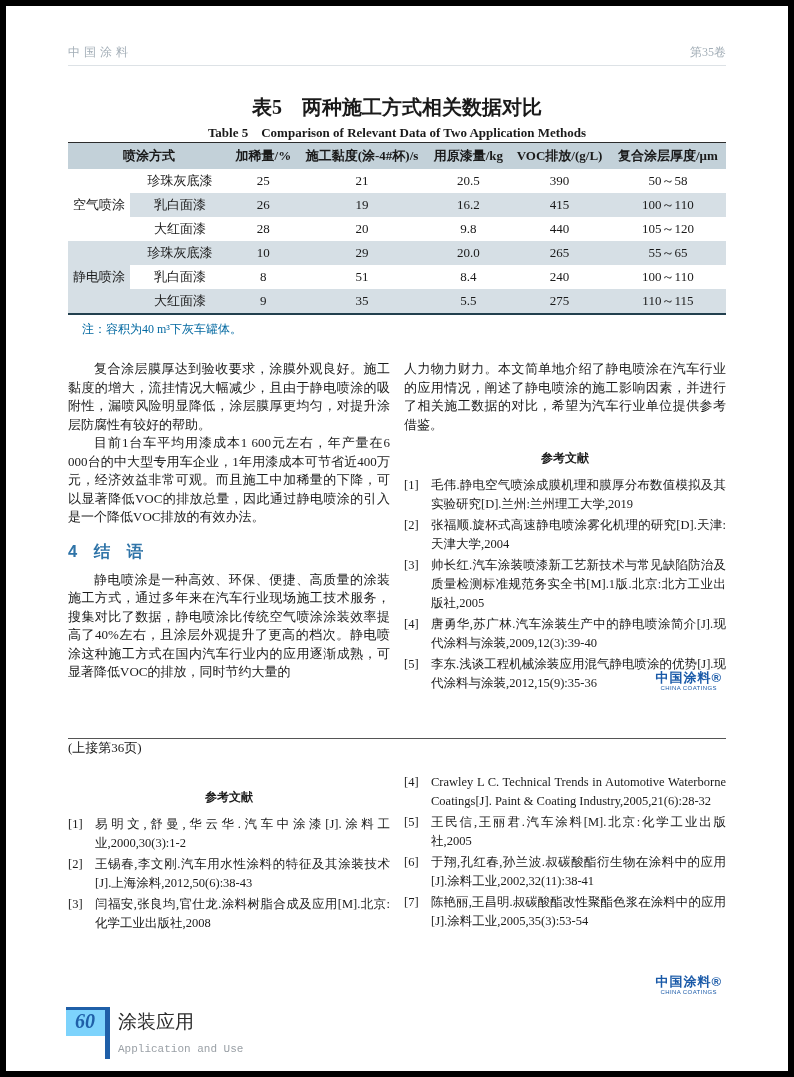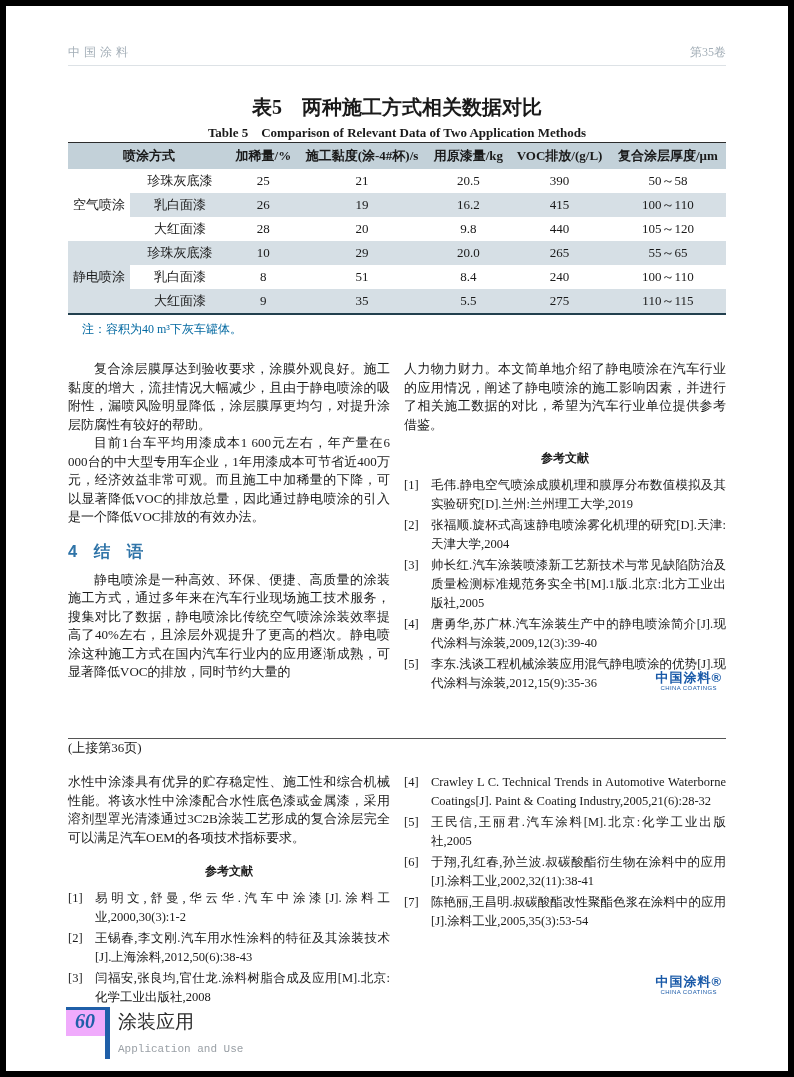--- a/index.html
+++ b/index.html
@@ -88,21 +88,21 @@
   .logo.abs{position:absolute;right:4px;bottom:2px;}
   
   .divider{border:none;border-top:1px solid #555;margin:26px 0 0 0;}
   .cont-note{font-size:13px;}
   .a2{margin-top:16px;}
   .a2-logo-row{text-align:right;margin-top:44px;padding-right:4px;}
   
   .footer{position:absolute;left:60px;bottom:16px;display:flex;align-items:flex-start;}
   .pn-box{
     border-top:3px solid var(--footer-blue);
-    background:#f0abfc;
+    background:#7dd3fc;
     color:var(--footer-blue);
     font-style:italic;font-weight:bold;font-size:20px;
     padding:0px 10px 3px 9px;
     font-family:"Liberation Serif","DejaVu Serif",serif;
   }
   .pn-bar{width:5px;background:var(--footer-blue);margin-right:8px;align-self:stretch;margin-bottom:-4px;}
   .sect .zh{font-size:19px;color:#2b2b2b;padding-top:2px;font-family:"Liberation Sans","DejaVu Sans",sans-serif;}
   .sect .en{font-size:11px;color:#9aa0a6;margin-top:8px;font-family:Liberation Mono, monospace;}
   .a1-cols{min-height:352px;}
 </style>
@@ -224,21 +224,20 @@
         </div>
       </div>
     </div>
   </div>
 
   <hr class="divider">
   <div class="cont-note">(上接第36页)</div>
 
   <div class="cols a2">
     <div class="col">
-      <p class="body-text">水性中涂漆具有优异的贮存稳定性、施工性和综合机械性能。将该水性中涂漆配合水性底色漆或金属漆，采用溶剂型罩光清漆通过3C2B涂装工艺形成的复合涂层完全可以满足汽车OEM的各项技术指标要求。</p>
       <div class="refs-head">参考文献</div>
       <div class="refs">
         <div class="ref">
           <span class="n">[1]</span>
           <span class="t">易明文,舒曼,华云华.汽车中涂漆[J].涂料工业,2000,30(3):1-2</span>
         </div>
         <div class="ref">
           <span class="n">[2]</span>
           <span class="t">王锡春,李文刚.汽车用水性涂料的特征及其涂装技术[J].上海涂料,2012,50(6):38-43</span>
         </div>

